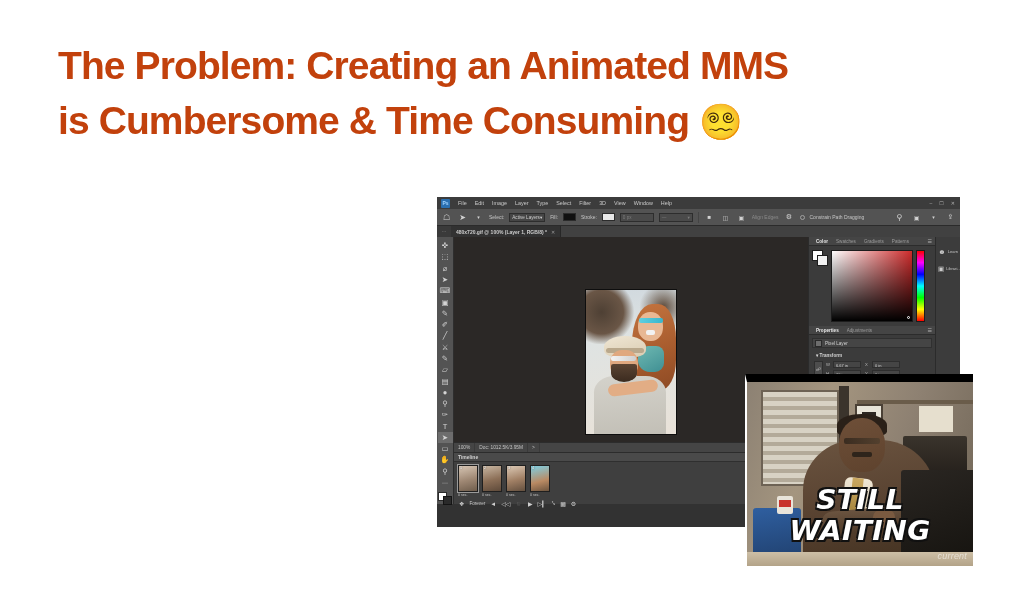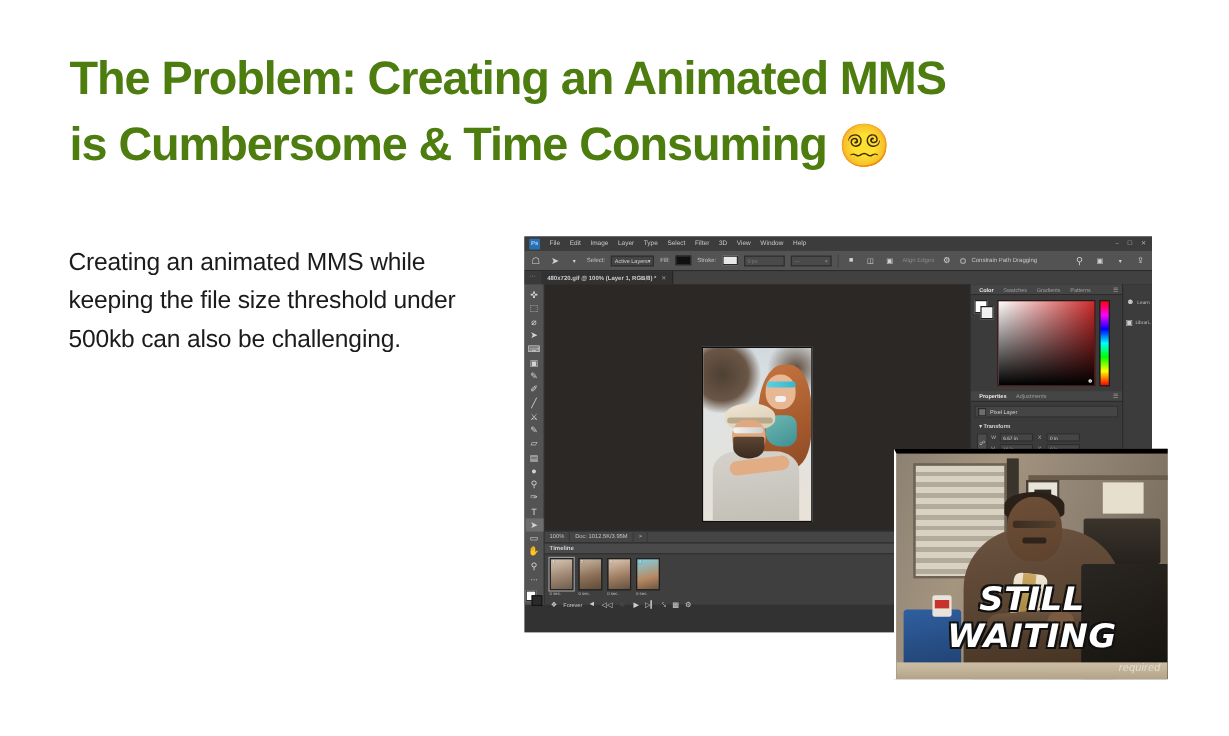--- a/index.html
+++ b/index.html
@@ -8,21 +8,21 @@
     background: #ffffff;
     font-family: "Liberation Sans", sans-serif;
     overflow: hidden;
   }
   .slide { position: relative; width: 1024px; height: 613px; background: #fff; }
 
   
   .title {
     position: absolute; left: 58px; top: 38px; width: 910px;
     font-size: 39px; font-weight: bold; line-height: 1.42;
-    letter-spacing: -0.9px; color: #4d7c0f;
+    letter-spacing: -0.9px; color: #c2410c;
   }
   .title .emoji { font-size: 35px; letter-spacing: 0; }
 
   
   .body-copy {
     position: absolute; left: 57px; top: 203px; width: 350px;
     font-size: 20.5px; line-height: 1.56; color: #1b1b1b;
     letter-spacing: -0.15px;
   }
   .body-copy p + p { margin-top: 27px; }
@@ -224,21 +224,21 @@
   .pf-row { display:flex; gap:4px; }
   .pf { display:flex; align-items:center; gap:2px; }
   .pf .k { font-size:4.2px; color:#b6b6b6; width:5px; }
   .pf .v { width:28px; height:7px; background:#454545; border:1px solid #2e2e2e;
       font-size:4px; color:#d0d0d0; padding-left:2px; line-height:7px; }
 
   
   .meme {
     position: absolute; left: 745px; top: 374px; width: 228px; height: 192px;
     overflow: hidden; background: #6b5a48;
-    border-left: 2px solid #fff; border-top: 4px solid #000000;
+    border-left: 2px solid #fff; border-top: 8px solid #000000;
   }
   .meme-wall { position:absolute; inset:0;
     background: linear-gradient(110deg,#8c8173 0%,#a4957f 30%,#8e8172 60%,#6f6455 100%); }
   .meme-window { position:absolute; left:14px; top:8px; width:78px; height:96px;
     background: repeating-linear-gradient(180deg,#d8d2c4 0 5px,#b3aa99 5px 9px);
     border:2px solid #6d6254; }
   .meme-windowframe { position:absolute; left:92px; top:4px; width:10px; height:104px;
     background:#3b342c; }
   .meme-shelf { position:absolute; left:110px; top:18px; width:120px; height:4px;
     background:#6a5c4a; }
@@ -304,21 +304,20 @@
 
 <div class="slide">
 
   <h1 class="title">
     <span>The Problem: Creating an Animated MMS</span><br>
     <span>is Cumbersome &amp; Time Consuming</span>
     <span class="emoji">😵‍💫</span>
   </h1>
 
   <div class="body-copy">
-    <p>Creating an animated MMS while keeping the file size threshold under 500kb can also be challenging.</p>
   </div>
 
   <div class="ps-window">
 
     <div class="ps-menubar">
       <div class="ps-logo">
         <span>Ps</span>
       </div>
       <div class="ps-menu-item">File</div>
       <div class="ps-menu-item">Edit</div>
@@ -587,16 +586,16 @@
     <span class="meme-tie"></span>
     <span class="meme-hair"></span>
     <span class="meme-head"></span>
     <span class="meme-glasses"></span>
     <span class="meme-stache"></span>
     <span class="meme-arm"></span>
     <span class="meme-hand"></span>
     <span class="meme-monitor"></span>
     <span class="meme-bottomstrip"></span>
     <div class="meme-caption">STILL WAITING</div>
-    <div class="meme-watermark">required</div>
+    <div class="meme-watermark">current</div>
   </div>
 
 </div>
 
 </body></html>

